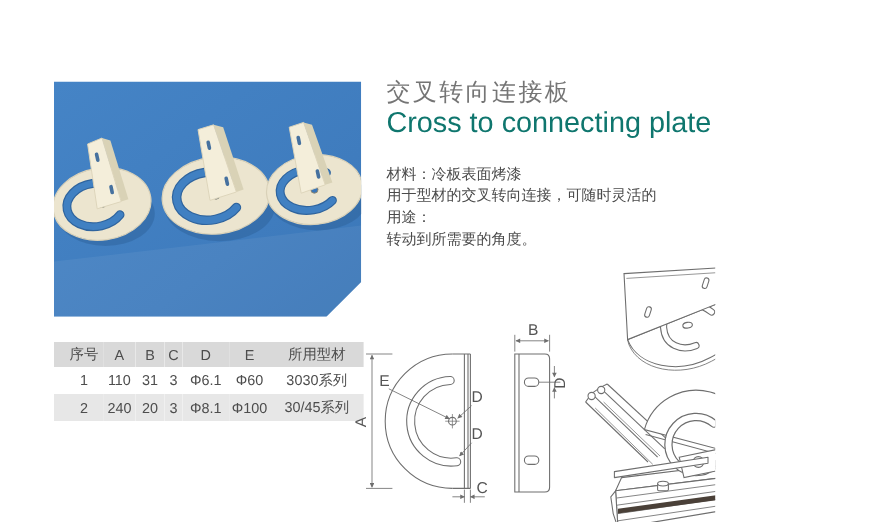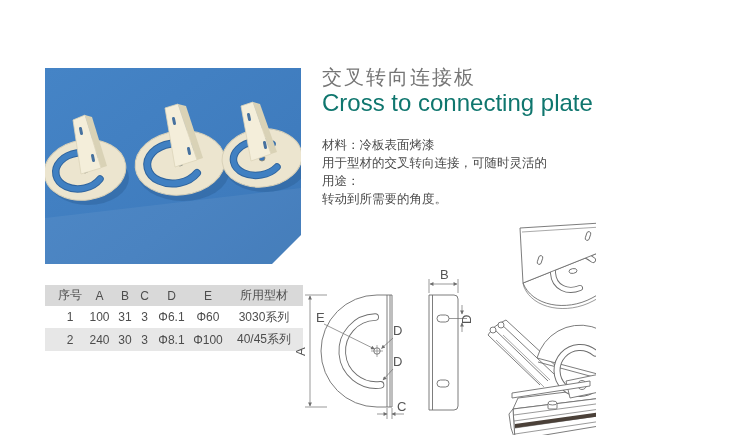--- a/index.html
+++ b/index.html
@@ -111,35 +111,35 @@
       <th>序号</th>
       <th>A</th>
       <th>B</th>
       <th>C</th>
       <th>D</th>
       <th>E</th>
       <th>所用型材</th>
     </tr>
     <tr class="row-a">
       <td>1</td>
-      <td>100</td>
+      <td>110</td>
       <td>31</td>
       <td>3</td>
       <td>Φ6.1</td>
       <td>Φ60</td>
       <td>3030系列</td>
     </tr>
     <tr class="row-b">
       <td>2</td>
       <td>240</td>
-      <td>30</td>
+      <td>20</td>
       <td>3</td>
       <td>Φ8.1</td>
       <td>Φ100</td>
-      <td>40/45系列</td>
+      <td>30/45系列</td>
     </tr>
   </tbody>
     </table>
 
   <svg class="abs" style="left:296px;top:225px;" width="130" height="150" viewBox="0 0 130 150">
     <defs>
       <marker id="arF" viewBox="0 0 10 10" refX="9" refY="5" markerWidth="8" markerHeight="5.5" orient="auto-start-reverse">
         <path d="M0,0 L10,5 L0,10 Z" fill="#6e6e6e"></path>
       </marker>
     </defs>

